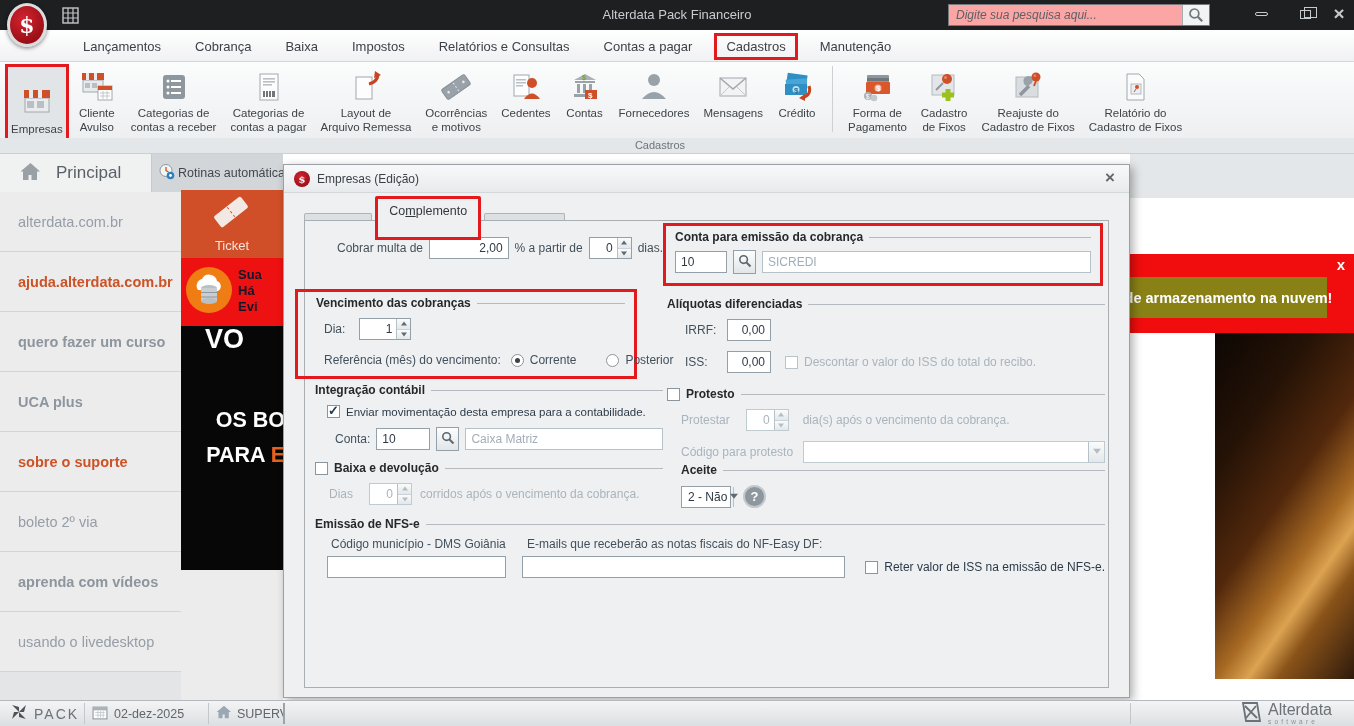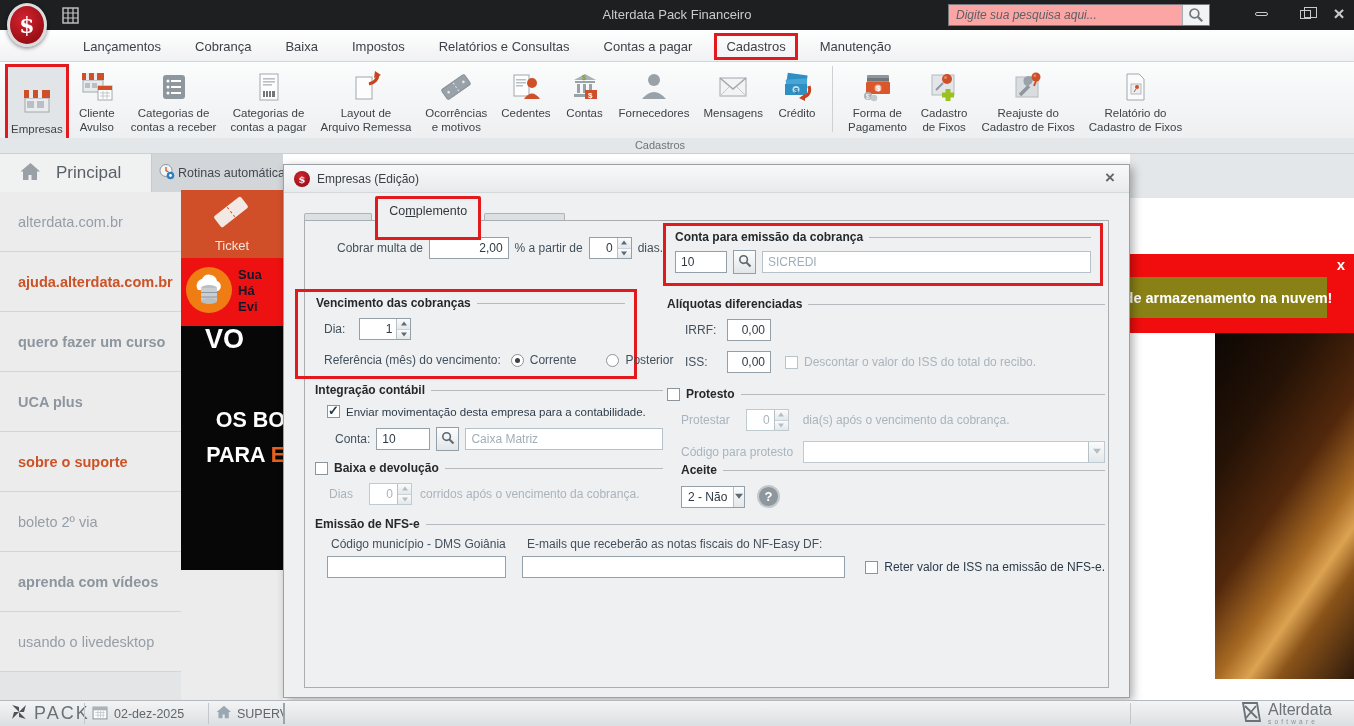--- a/index.html
+++ b/index.html
@@ -151,21 +151,21 @@
   .helpbtn { width:23px; height:23px; border-radius:50%; background:#8e979e; border:2px solid #c3c8cc;
     color:#fff; font-weight:bold; font-size:13px; display:flex; align-items:center; justify-content:center; cursor:pointer; }
   .lbl-dark { color:#2c3a48; }
 
   
   .statusbar { position:absolute; left:0; top:700px; width:1354px; height:26px;
     background:linear-gradient(#f3f4f5,#dcdfe2); border-top:1px solid #b5b9bd; }
   .sb-item { position:absolute; top:0; height:25px; display:flex; align-items:center; color:#5f666c; font-size:12.5px; }
   .sb-sep { position:absolute; top:2px; width:1px; height:21px; background:#c3c7cb; }
   .sb-sep.strong { width:2px; background:#9ea3a8; }
-  .pack-txt { font-size:18px; color:#6b7177; letter-spacing:2px; margin-left:6px; }
+  .pack-txt { font-size:14px; color:#6b7177; letter-spacing:2px; margin-left:6px; }
   .alt-logo { position:absolute; right:22px; top:0; height:25px; display:flex; align-items:center; }
   .alt-txt { margin-left:5px; line-height:1; }
   .alt-name { font-size:16px; color:#6b7177; }
   .alt-sub { font-size:6.5px; letter-spacing:3.2px; color:#8b9197; margin-top:1px; }
 </style>
 </head>
 <body>
 
 <div id="app">
 
@@ -632,21 +632,21 @@
           <span>corridos após o vencimento da cobrança.</span>
         </div>
       </div>
 
       <div class="grp" style="left:362px; top:242px; width:438px;">
         <div class="ghead" style="padding-left:14px;">
             <span class="gtitle">Aceite</span>
             <span class="grule"></span>
           </div>
         <div class="frow" style="margin-left:14px;">
-          <span class="combo" style="width:64px;">
+          <span class="combo" style="width:50px;">
               <span class="cval">2 - Não</span>
               <span class="carr"></span>
             </span>
           <span class="helpbtn" style="margin-left:6px;">?</span>
         </div>
       </div>
 
       <div class="grp" style="left:10px; top:296px; width:790px;">
         <div class="ghead">
             <span class="gtitle">Emissão de NFS-e</span>

